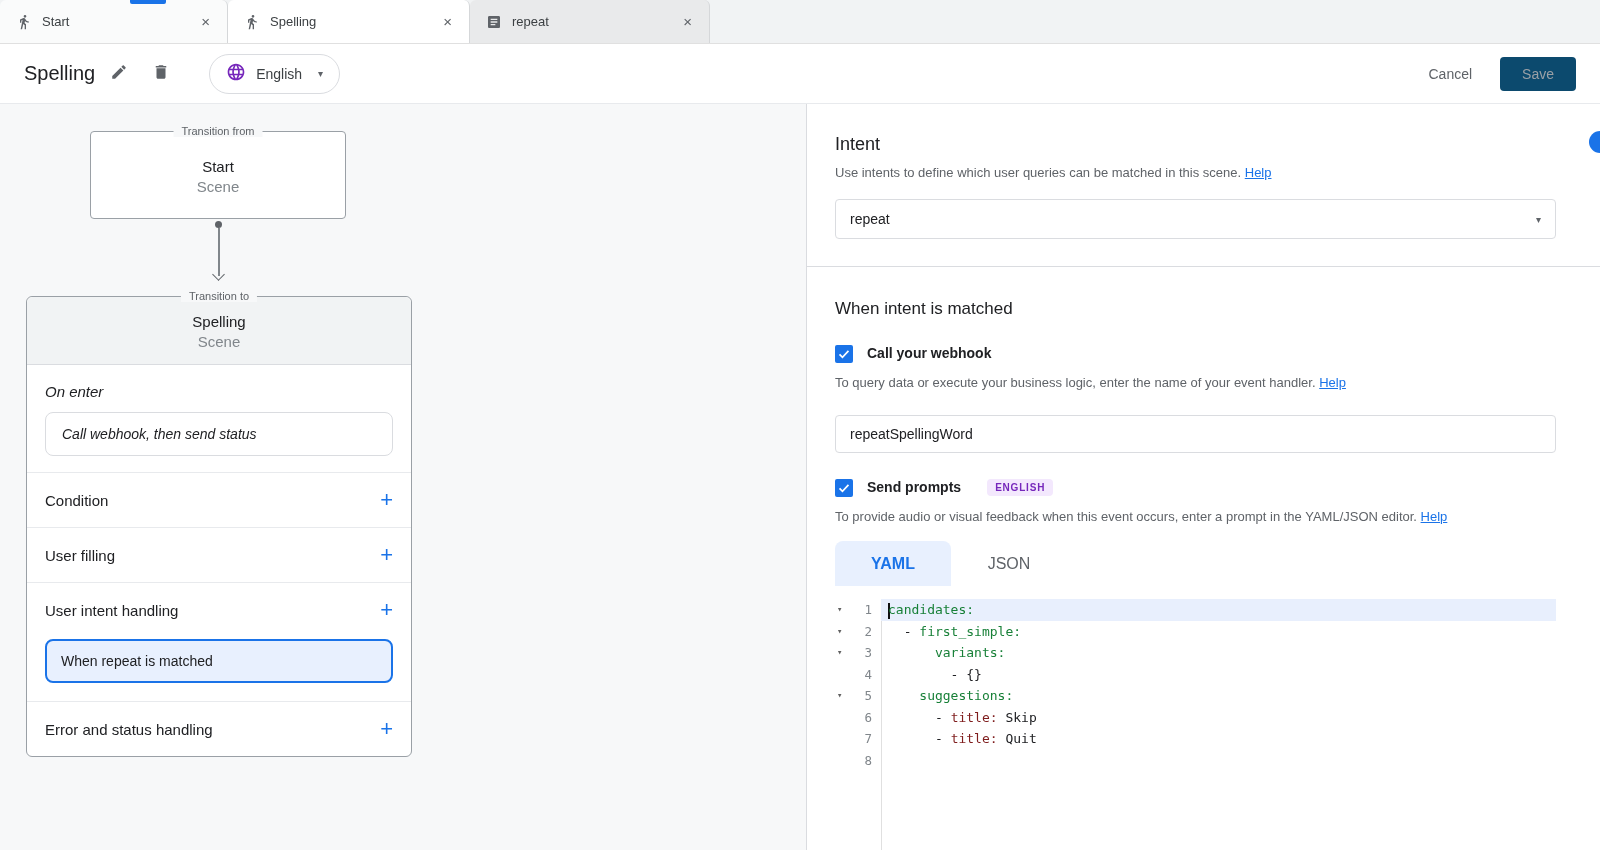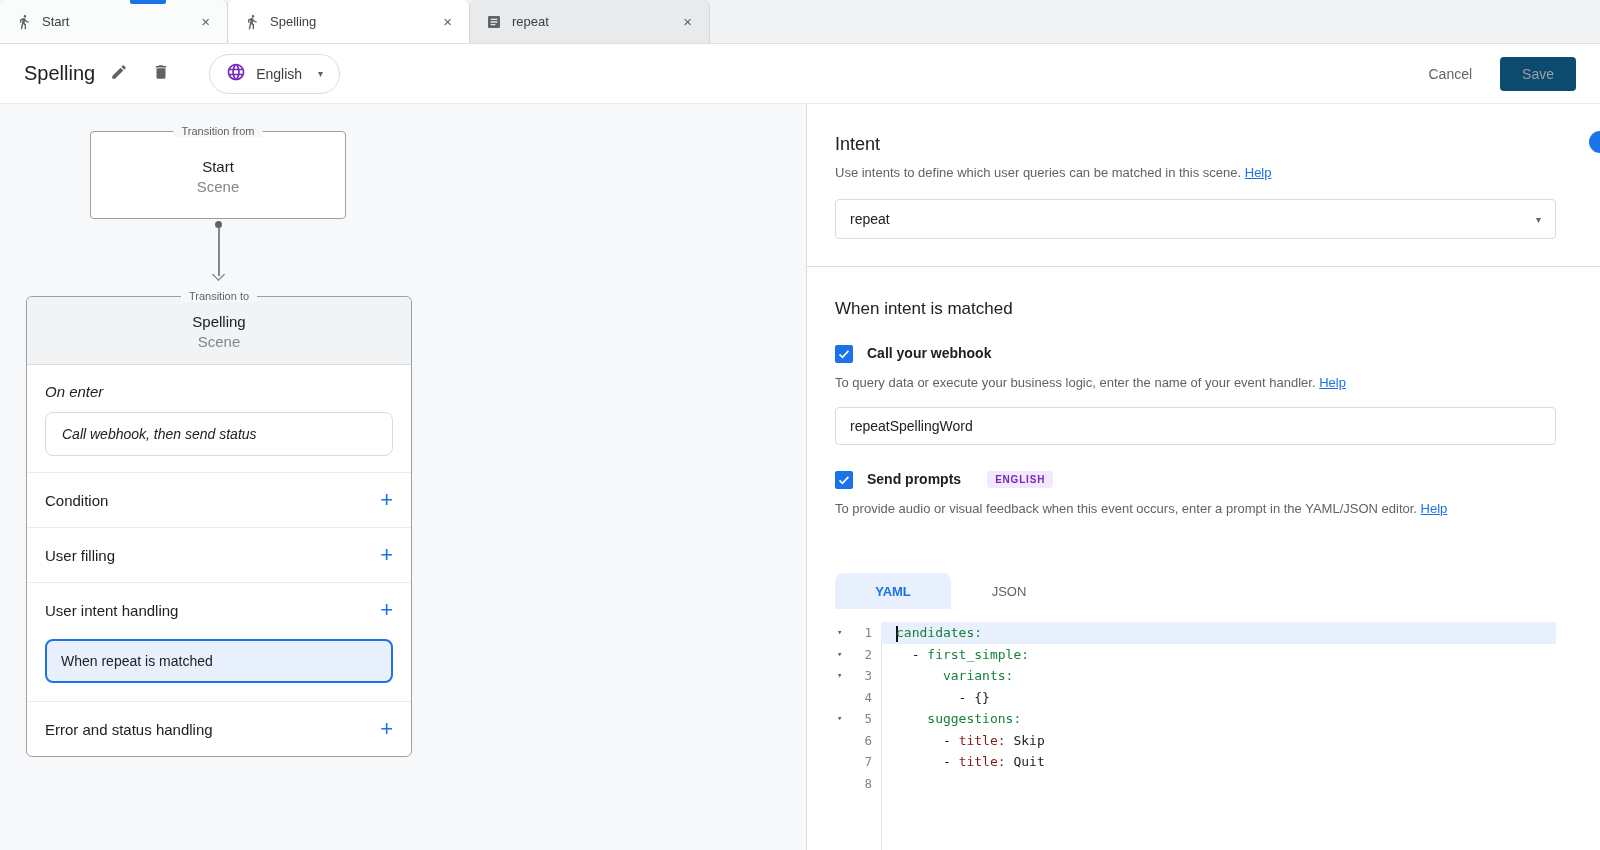--- a/index.html
+++ b/index.html
@@ -90,42 +90,42 @@
   .divider { height:1px; background:#dadce0; margin:27px -44px 0 -28px; }
   .section-title { font-size:17px; font-weight:400; margin-top:32px; }
   .check-row { display:flex; align-items:flex-start; gap:14px; margin-top:26px; }
   .checkbox { width:18px; height:18px; background:#1a73e8; border-radius:2px;
     display:flex; align-items:center; justify-content:center; flex:none; }
   .checkbox svg { width:12px; height:12px; }
   .check-label { font-size:14px; font-weight:700; }
   .badge { background:#f3e8fd; color:#7627bb; font-size:10px; font-weight:700;
     letter-spacing:.8px; padding:3px 8px; border-radius:4px; margin-left:12px; }
   .desc2 { margin-top:12px; }
-  .text-input { margin-top:16px; width:100%; height:38px; border:1px solid #dadce0;
+  .text-input { margin-top:24px; width:100%; height:38px; border:1px solid #dadce0;
     border-radius:4px; padding:0 14px; font-size:14px; color:#202124;
     font-family:inherit; background:#fff; }
   .editor-tabs { display:flex; margin-top:16px; }
-  .ed-tab { width:116px; height:36px; display:flex; align-items:center;
-    justify-content:center; font-size:13px;margin-top:40px; }
+  .ed-tab { width:116px; height:45px; display:flex; align-items:center;
+    justify-content:center; font-size:16px; }
   .ed-tab--active { background:#e8f0fe; color:#1a73e8; font-weight:700;
     border-radius:8px 8px 0 0; }
   .ed-tab--idle { color:#5f6368; }
 
   
   .code-editor { margin-top:13px; min-height:277px; position:relative;
     font-family:"DejaVu Sans Mono","Liberation Mono",monospace; font-size:13px;
     line-height:21.5px; }
   .code-editor::before { content:""; position:absolute; left:46px; top:0; bottom:0;
     width:1px; background:#e0e0e0; }
   .code-row { display:flex; position:relative; }
   .gutter-cell { flex:none; width:46px; display:flex; align-items:center;
     position:relative; color:#80868b; }
   .fold { position:absolute; left:2px; font-size:9px; color:#616161; }
   .lnum { margin-left:auto; padding-right:9px; font-size:12.5px; }
-  .code-cell { flex:1; padding-left:15px; white-space:pre; }
+  .code-cell { flex:1; padding-left:7px; white-space:pre; }
   .code-cell.selected { background:#e8effd; }
   .cursor { display:inline-block; width:1.5px; height:16px; background:#111;
     vertical-align:middle; margin-right:-1.5px; }
   .seg-key  { color:#188038; }
   .seg-attr { color:#7f1d1d; }
   .seg-plain{ color:#202124; }
 </style>
 </head>
 <body>
 

